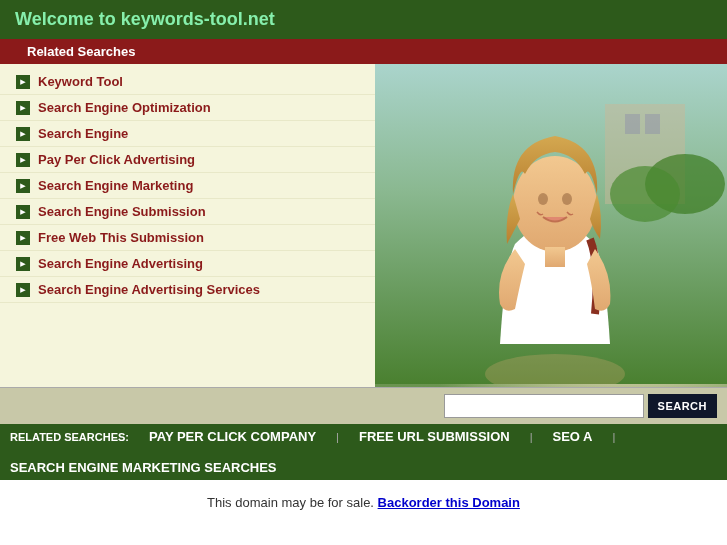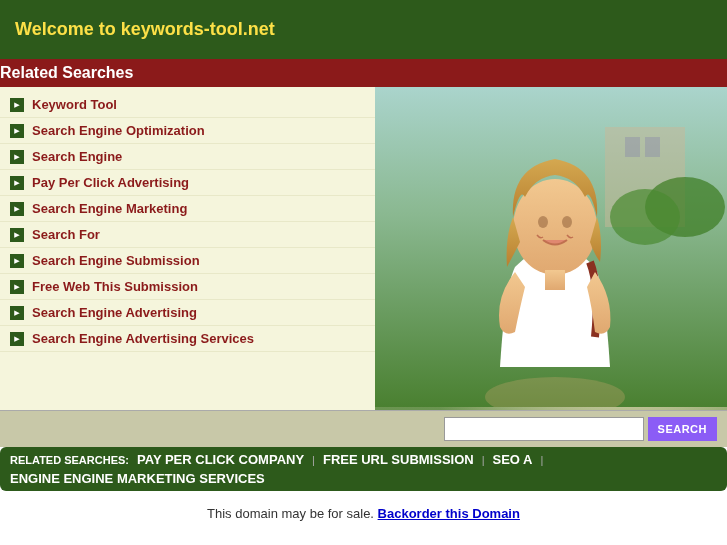--- a/index.html
+++ b/index.html
@@ -7,53 +7,53 @@
       font-family: Arial, sans-serif;
       font-size: 13px;
       background: #fff;
       width: 727px;
       min-height: 545px;
     }
 
     
     .header {
       background: #2d5a1b;
-      color: #fde047;
-      padding: 19px 15px;
+      color: #86efac;
+      padding: 9px 15px;
       font-size: 18px;
       font-weight: bold;
     }
 
     
     .related-searches-header {
       background: #8b1a1a;
       color: #fff;
-      padding: 5px 0;
-      font-size: 16px;
+      padding: 5px 27px;
+      font-size: 13px;
       font-weight: bold;
     }
 
     
     .main-content {
       display: flex;
       flex-direction: row;
       background: #f5f5dc;
     }
 
     
     .left-list {
       width: 375px;
       background: #f5f5dc;
       padding: 5px 0;
     }
 
     .list-item {
       display: flex;
       align-items: center;
-      padding: 5px 10px;
+      padding: 5px 16px;
       border-bottom: 1px solid #e8e8c8;
     }
 
     .list-bullet {
       width: 14px;
       height: 14px;
       background: #2d5a1b;
       display: inline-flex;
       align-items: center;
       justify-content: center;
@@ -103,43 +103,42 @@
     .search-input {
       width: 200px;
       height: 24px;
       border: 1px solid #999;
       background: #fff;
       padding: 2px 5px;
       font-size: 12px;
     }
 
     .search-button {
-      background: #8b5cf6;
+      background: #0f172a;
       color: #fff;
       border: none;
       padding: 4px 10px;
       margin-left: 4px;
       font-size: 11px;
       font-weight: bold;
       cursor: pointer;
       height: 24px;
       letter-spacing: 0.5px;
     }
 
     
     .related-footer {
       background: #2d5a1b;
       color: #fff;
       padding: 5px 10px;
       font-size: 11px;
       display: flex;
       align-items: center;
       flex-wrap: wrap;
-      gap: 4px;
-      border-radius: 6px;
+      gap: 16px;
     }
 
     .related-footer-label {
       font-weight: bold;
       color: #fff;
       margin-right: 4px;
     }
 
     .related-footer a {
       color: #fff;
@@ -193,24 +192,20 @@
         <span class="list-bullet"></span>
         <a href="#">Search Engine</a>
       </div>
       <div class="list-item">
         <span class="list-bullet"></span>
         <a href="#">Pay Per Click Advertising</a>
       </div>
       <div class="list-item">
         <span class="list-bullet"></span>
         <a href="#">Search Engine Marketing</a>
-      </div>
-      <div class="list-item">
-        <span class="list-bullet"></span>
-        <a href="#">Search For</a>
       </div>
       <div class="list-item">
         <span class="list-bullet"></span>
         <a href="#">Search Engine Submission</a>
       </div>
       <div class="list-item">
         <span class="list-bullet"></span>
         <a href="#">Free Web This Submission</a>
       </div>
       <div class="list-item">
@@ -289,21 +284,21 @@
 </div>
 
 <div class="related-footer">
   <span class="related-footer-label">RELATED SEARCHES:</span>
   <a href="#">PAY PER CLICK COMPANY</a>
   <span class="separator">|</span>
   <a href="#">FREE URL SUBMISSION</a>
   <span class="separator">|</span>
   <a href="#">SEO A</a>
   <span class="separator">|</span>
-  <a href="#">ENGINE ENGINE MARKETING SERVICES</a>
+  <a href="#">SEARCH ENGINE MARKETING SEARCHES</a>
 </div>
 
 <div class="sale-notice">
   <span>This domain may be for sale.</span>
   <a href="#">
     <span>Backorder this Domain</span>
   </a>
 </div>
 
 </body></html>

